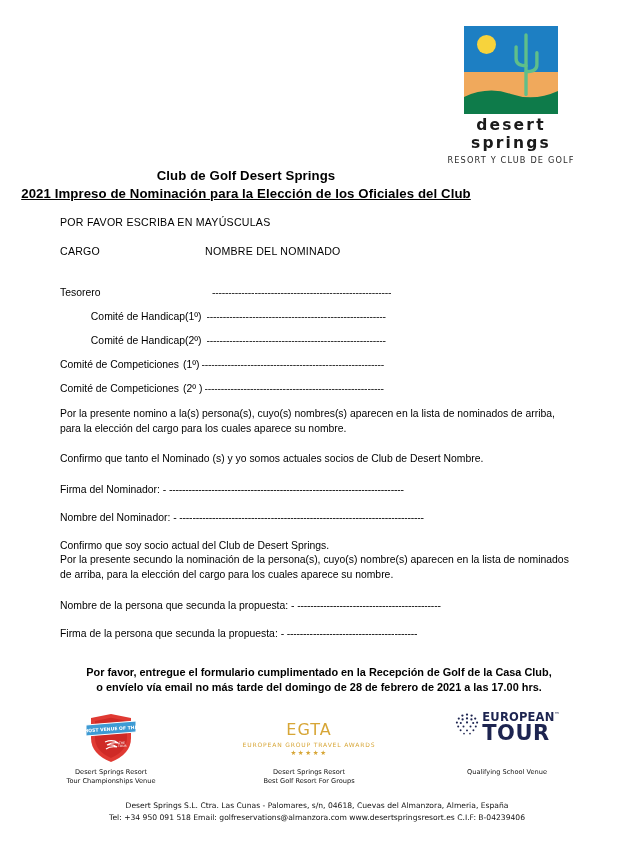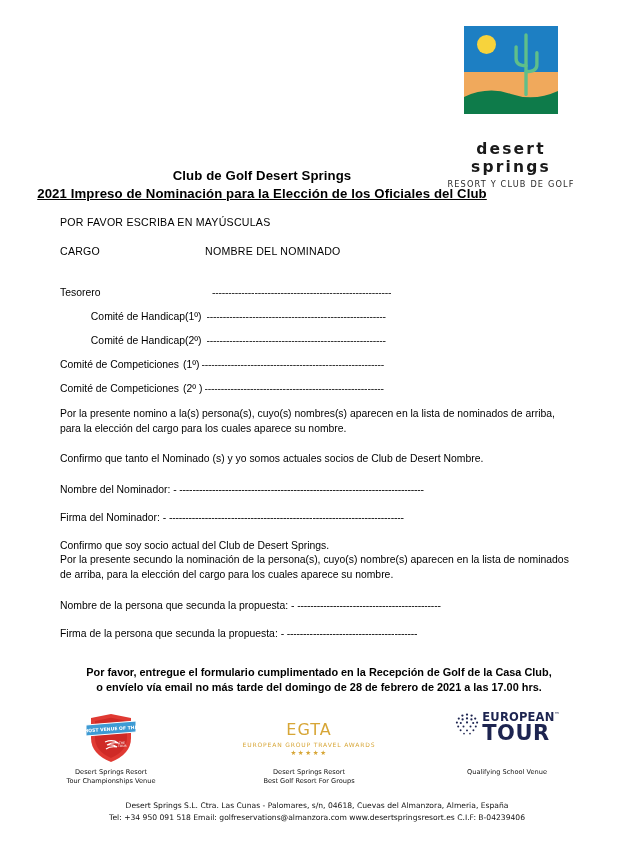--- a/index.html
+++ b/index.html
@@ -63,21 +63,21 @@
     background: #f7d33c;
   }
   .logo-cactus {
     position: absolute;
     right: 16%;
     top: 8%;
     width: 34px;
     height: 72%;
   }
   .logo-wordmark {
-    margin-top: 24px;
+    margin-top: 0;
     font-size: 15.5px;
     font-weight: 700;
     letter-spacing: 2.2px;
     color: #1a1a1a;
     font-family: "DejaVu Sans", sans-serif;
   }
   .logo-subwordmark {
     margin-top: 3px;
     font-size: 8.2px;
     letter-spacing: 1.15px;
@@ -85,21 +85,20 @@
     font-family: "DejaVu Sans", sans-serif;
   }
 
   
   .titles {
     position: absolute;
     top: 168px;
     left: 0;
     width: 492px;
     text-align: center;
-    padding-left: 16px;
   }
   .title-line1 {
     font-size: 13.2px;
     font-weight: 700;
     letter-spacing: 0.1px;
   }
   .title-line2 {
     font-size: 13.2px;
     font-weight: 700;
     text-decoration: underline;
@@ -325,25 +324,25 @@
     <span class="pos-label">Comité de Competiciones</span>
     <span class="pos-ord" style="margin-left:4px">(2º )</span>
     <span class="dotline" style="margin-left:2px">-------------------------------------------------------</span>
   </div>
 
   <div class="para">Por la presente nomino a la(s) persona(s), cuyo(s) nombres(s) aparecen en la lista de nominados de arriba, para la elección del cargo para los cuales aparece su nombre.</div>
 
   <div class="para tight">Confirmo que tanto el Nominado (s) y yo somos actuales socios de Club de Desert Nombre.</div>
 
   <div class="field-line">
+    <span>Firma del Nominador: -</span><span class="dots">   ------------------------------------------------------------------------</span>
+  </div>
+
+  <div class="field-line">
     <span>Nombre del Nominador: -</span><span class="dots"> ---------------------------------------------------------------------------</span>
-  </div>
-
-  <div class="field-line">
-    <span>Firma del Nominador: -</span><span class="dots">   ------------------------------------------------------------------------</span>
   </div>
 
   <div class="para tight">Confirmo que soy socio actual del Club de Desert Springs.</div>
 
   <div class="para">Por la presente secundo la nominación de la persona(s), cuyo(s) nombre(s) aparecen en la lista de nominados de arriba, para la elección del cargo para los cuales aparece su nombre.</div>
 
   <div class="field-line">
     <span>Nombre de la persona que secunda la propuesta: -</span><span class="dots"> --------------------------------------------</span>
   </div>
 

